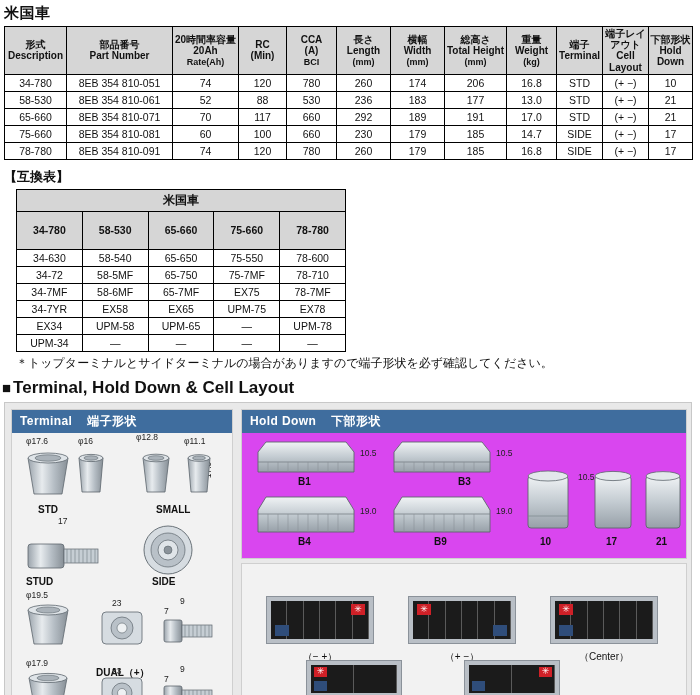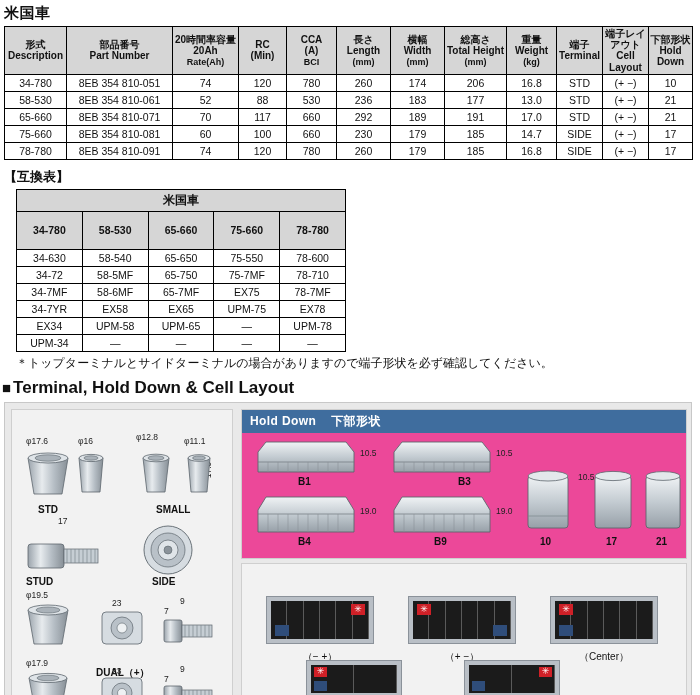--- a/index.html
+++ b/index.html
@@ -91,21 +91,21 @@
     font-size:12px;
     padding:3px 8px;
     letter-spacing:0.4px;
   }
   .sub-left {
     position:absolute; left:6px; top:6px; width:222px; height:302px;
     background:#f2f2f2; border:1px solid #cfcfcf;
   }
   .sub-right {
     position:absolute; left:236px; top:6px; width:446px; height:150px;
-    background:#ec4899; border:1px solid #cfcfcf;
+    background:#d946ef; border:1px solid #cfcfcf;
   }
   .sub-cell {
     position:absolute; left:236px; top:160px; width:446px; height:148px;
     background:#f2f2f2; border:1px solid #cfcfcf;
   }
   .lbl-b { position:absolute; font-size:10px; font-weight:bold; }
   .dim { position:absolute; font-size:8.5px; color:#222; }
 
   
   .term-wrap { position:absolute; }
@@ -330,20 +330,25 @@
     </tbody>
   </table>
 
   <div class="note">＊トップターミナルとサイドターミナルの場合がありますので端子形状を必ず確認してください。</div>
 
   <div class="panel-title">Terminal, Hold Down &amp; Cell Layout</div>
 
   <div class="big">
 
     <div class="sub-left">
+      <div class="blue-bar">
+        <span>Terminal</span>
+        &nbsp;&nbsp;
+        <span>端子形状</span>
+      </div>
 
       <div class="term-wrap" style="left:10px; top:30px;">
         <svg width="58" height="62" viewBox="0 0 58 62">
           <defs>
             <linearGradient id="g1" x1="0" y1="0" x2="1" y2="0">
               <stop offset="0" stop-color="#9aa3ab"></stop>
                 <stop offset="0.35" stop-color="#e7ebee"></stop>
               <stop offset="0.65" stop-color="#b6bec5"></stop>
                 <stop offset="1" stop-color="#878f96"></stop>
             </linearGradient>

